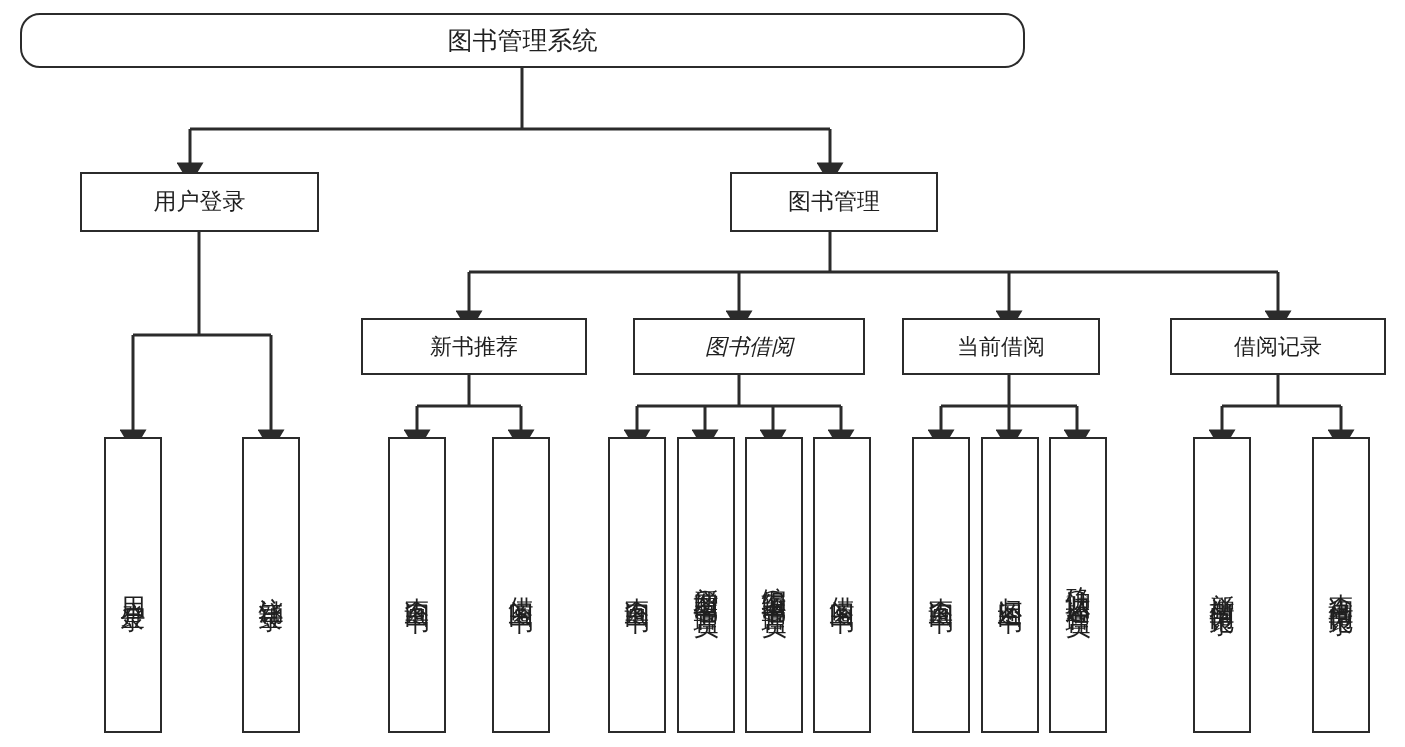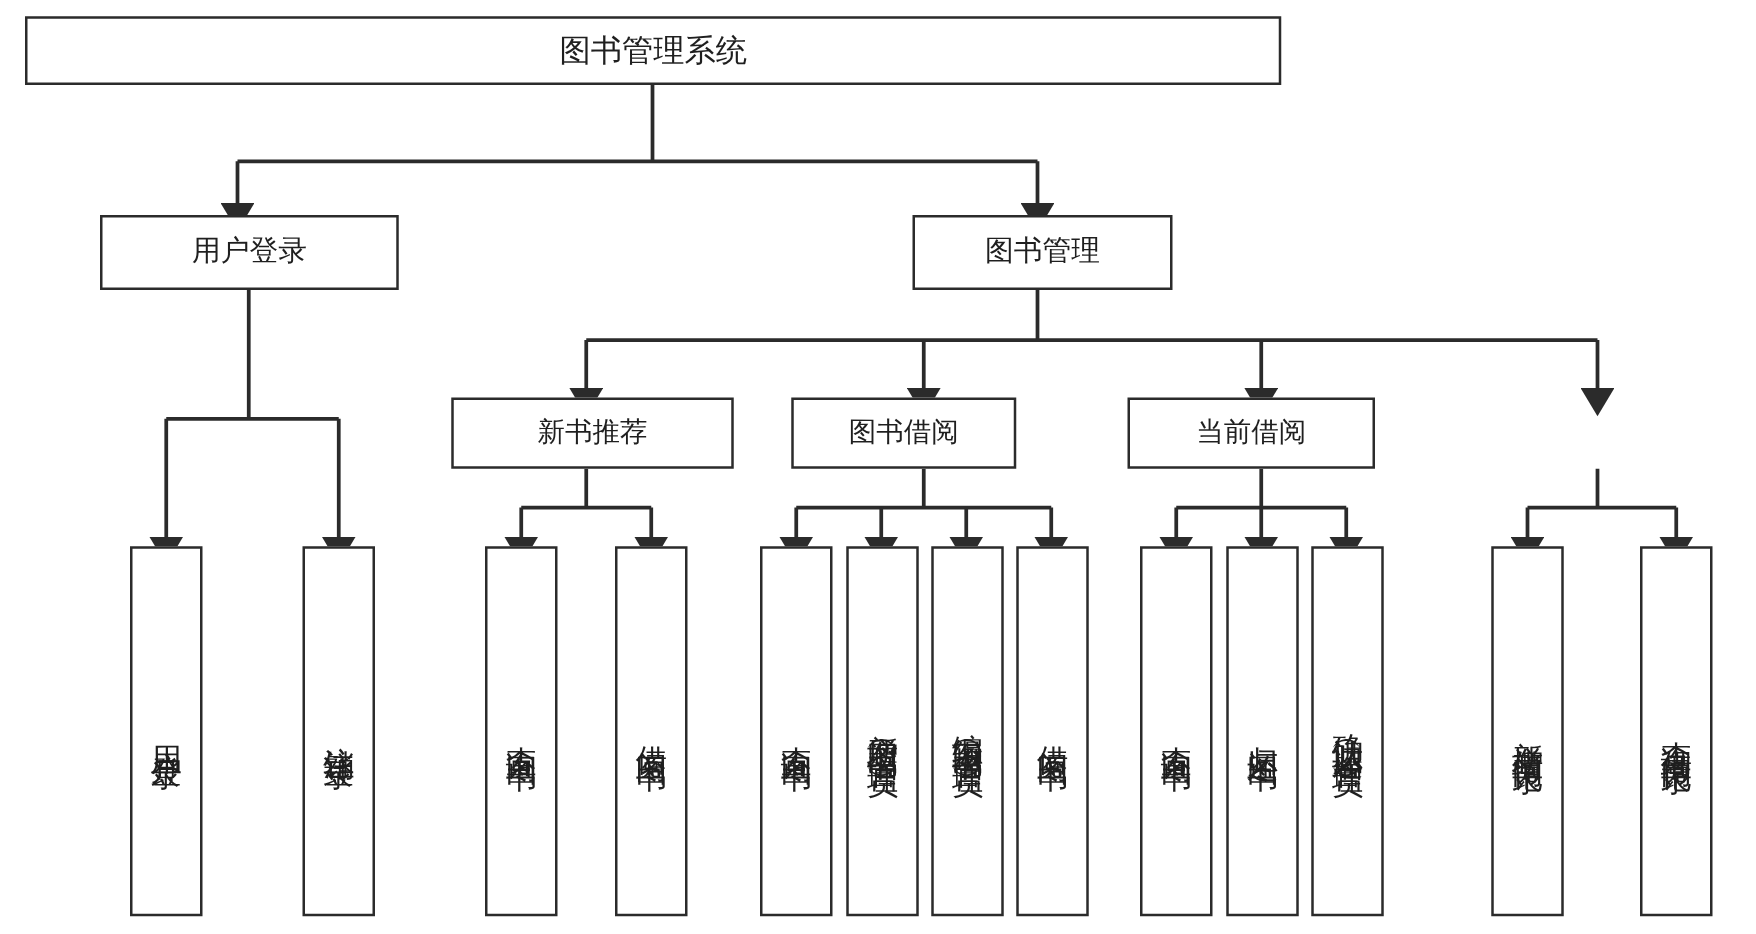--- a/index.html
+++ b/index.html
@@ -123,40 +123,43 @@
       <path d="M 1009 406 L 1009 433" marker-end="url(#arrowhead)"></path>
       <path d="M 1077 406 L 1077 433" marker-end="url(#arrowhead)"></path>
 
       <path d="M 1278 375 L 1278 406"></path>
       <path d="M 1222 406 L 1341 406"></path>
       <path d="M 1222 406 L 1222 433" marker-end="url(#arrowhead)"></path>
       <path d="M 1341 406 L 1341 433" marker-end="url(#arrowhead)"></path>
     </g>
   </svg>
 
-  <div class="node root" style="left:20px; top:13px; width:1005px; height:55px;">
+  <div class="node root" style="left:20px; top:13px; width:1005px; height:55px;border-radius:20px;">
     <span class="node-label">图书管理系统</span>
   </div>
 
   <div class="node level1" style="left:80px; top:172px; width:239px; height:60px;">
     <span class="node-label">用户登录</span>
   </div>
   <div class="node level1" style="left:730px; top:172px; width:208px; height:60px;">
     <span class="node-label">图书管理</span>
   </div>
 
   <div class="node level2" style="left:361px; top:318px; width:226px; height:57px;">
     <span class="node-label">新书推荐</span>
   </div>
-  <div class="node level2" style="left:633px; top:318px; width:180px; height:57px;">
+  <div class="node level2" style="left:633px; top:318px; width:232px; height:57px;font-style:italic;">
     <span class="node-label">图书借阅</span>
   </div>
   <div class="node level2" style="left:902px; top:318px; width:198px; height:57px;">
     <span class="node-label">当前借阅</span>
   </div>
+  <div class="node level2" style="left:1170px; top:318px; width:216px; height:57px;">
+    <span class="node-label">借阅记录</span>
+  </div>
 
   <div class="node leaf" style="left:104px; top:437px; width:58px; height:296px;">
     <span class="node-label">用户登录</span>
   </div>
   <div class="node leaf" style="left:242px; top:437px; width:58px; height:296px;">
     <span class="node-label">注销登录</span>
   </div>
 
   <div class="node leaf" style="left:388px; top:437px; width:58px; height:296px;">
     <span class="node-label">查询图书</span>

